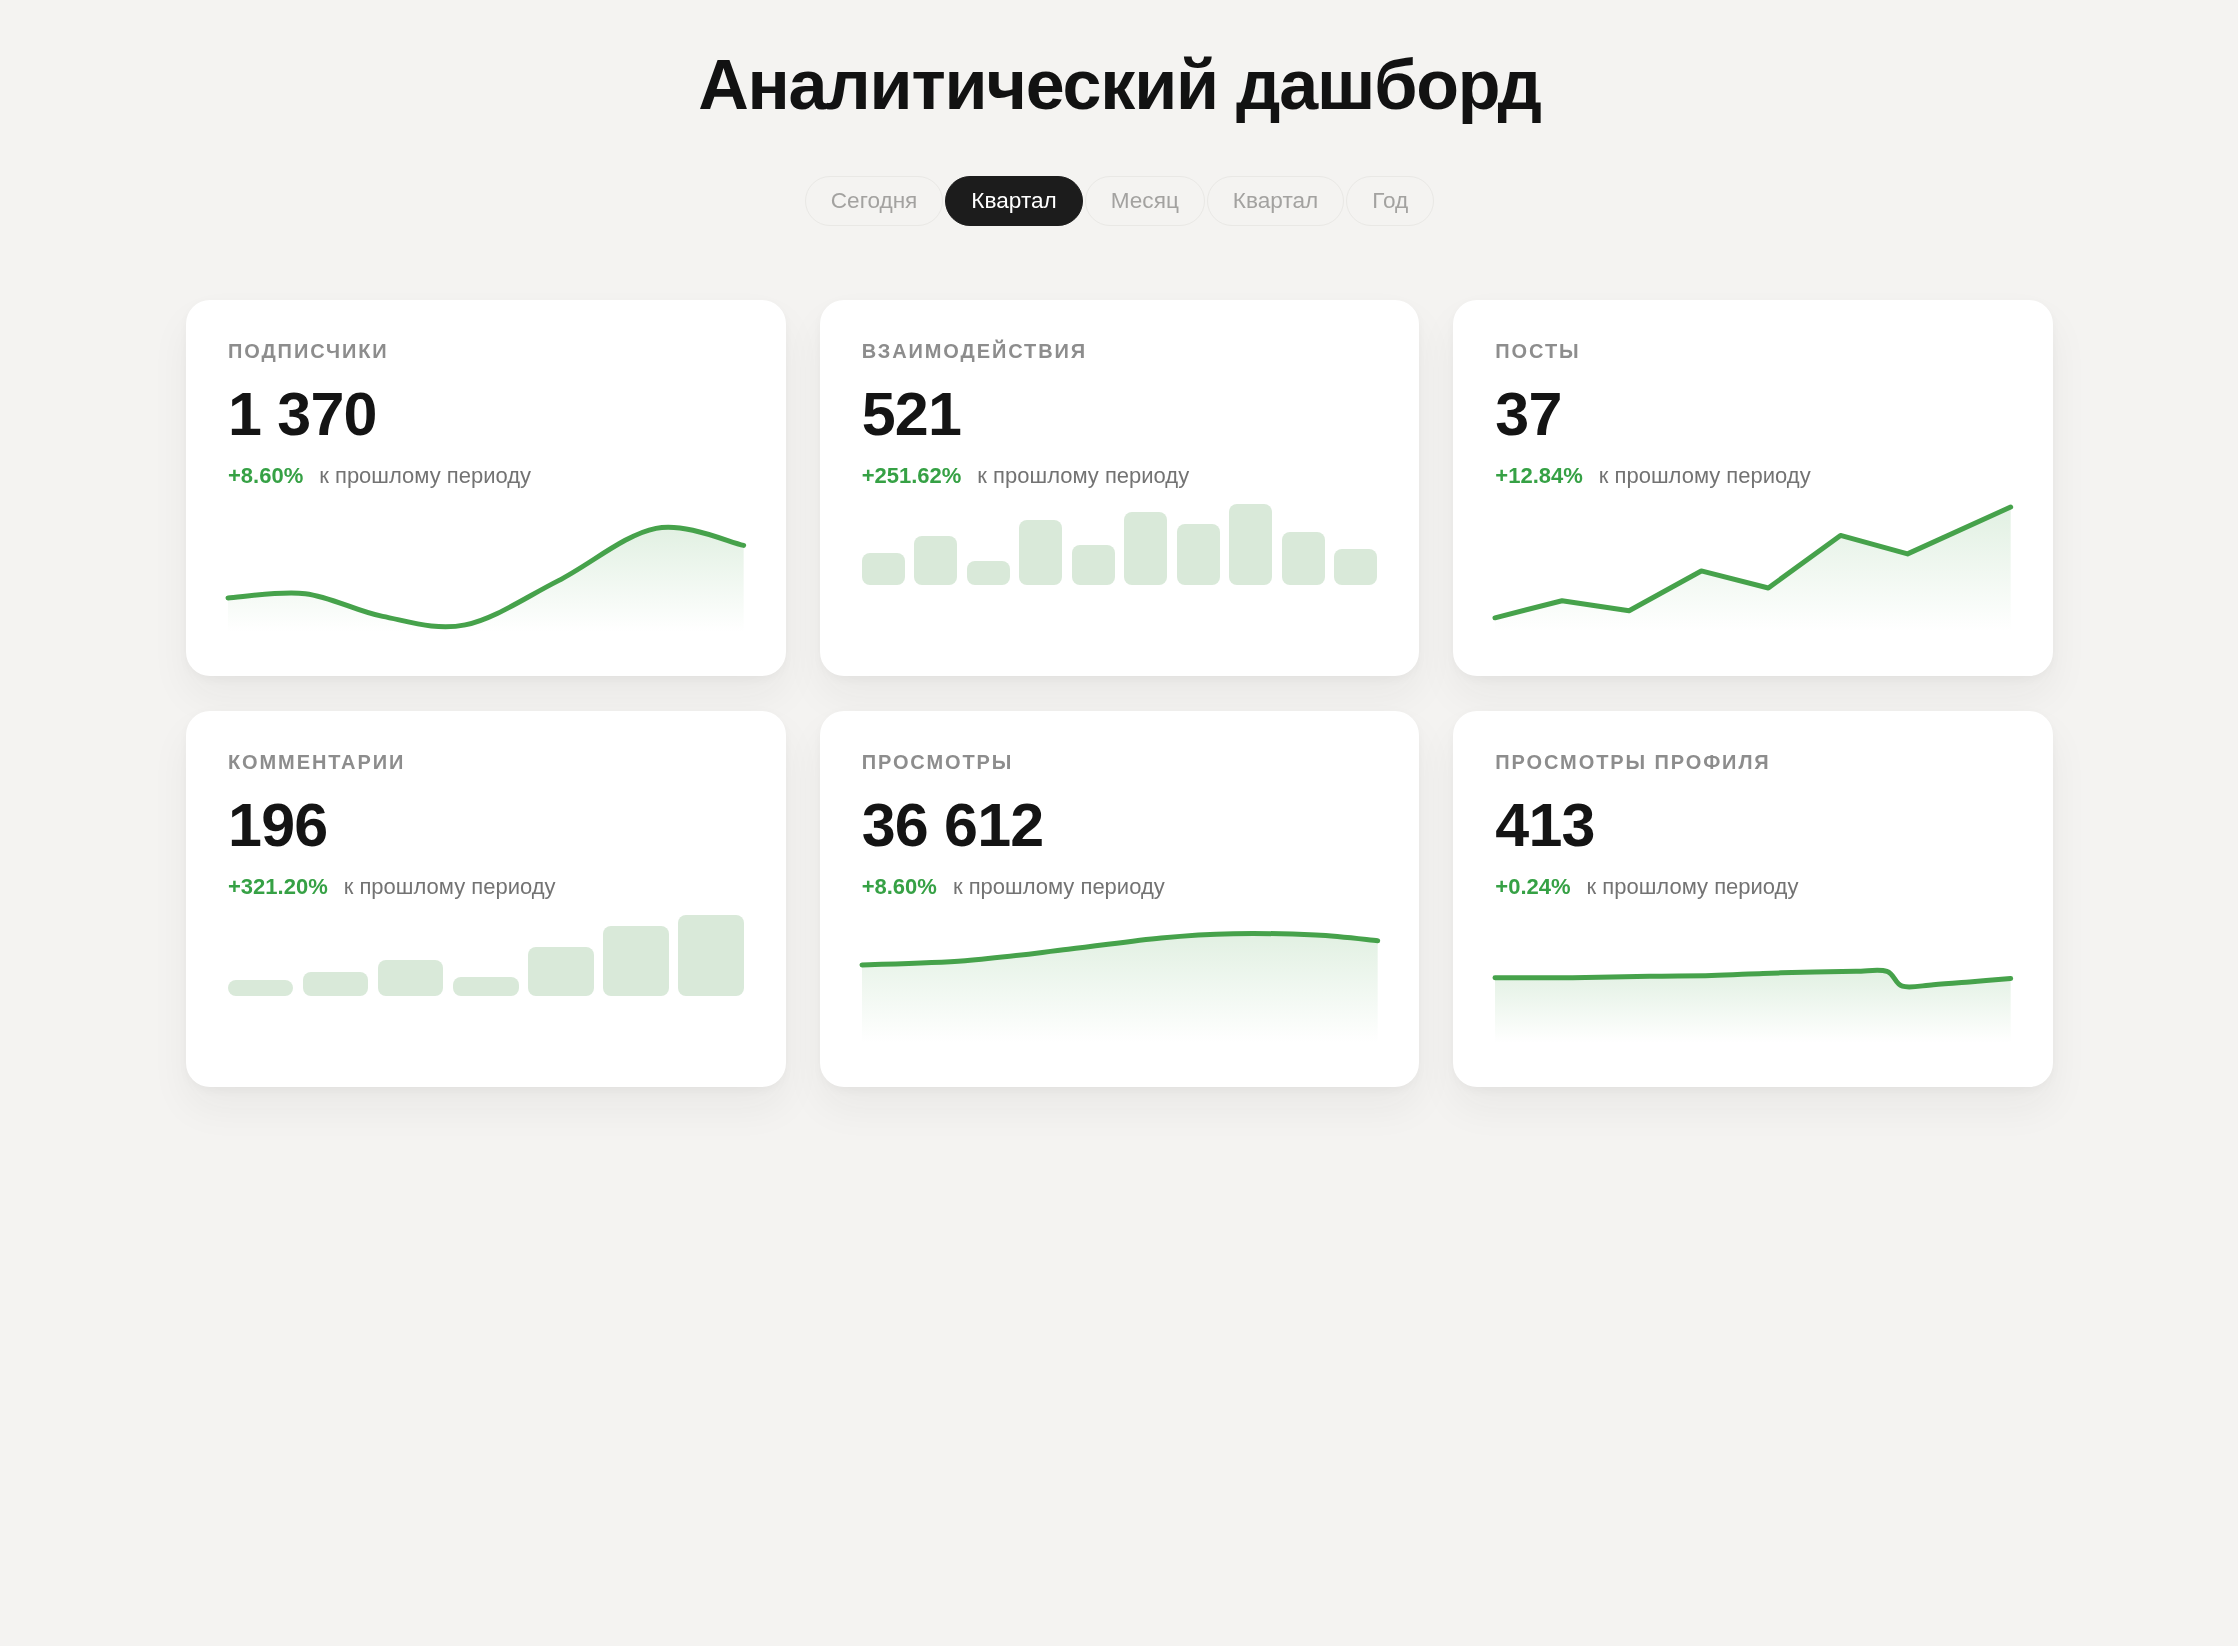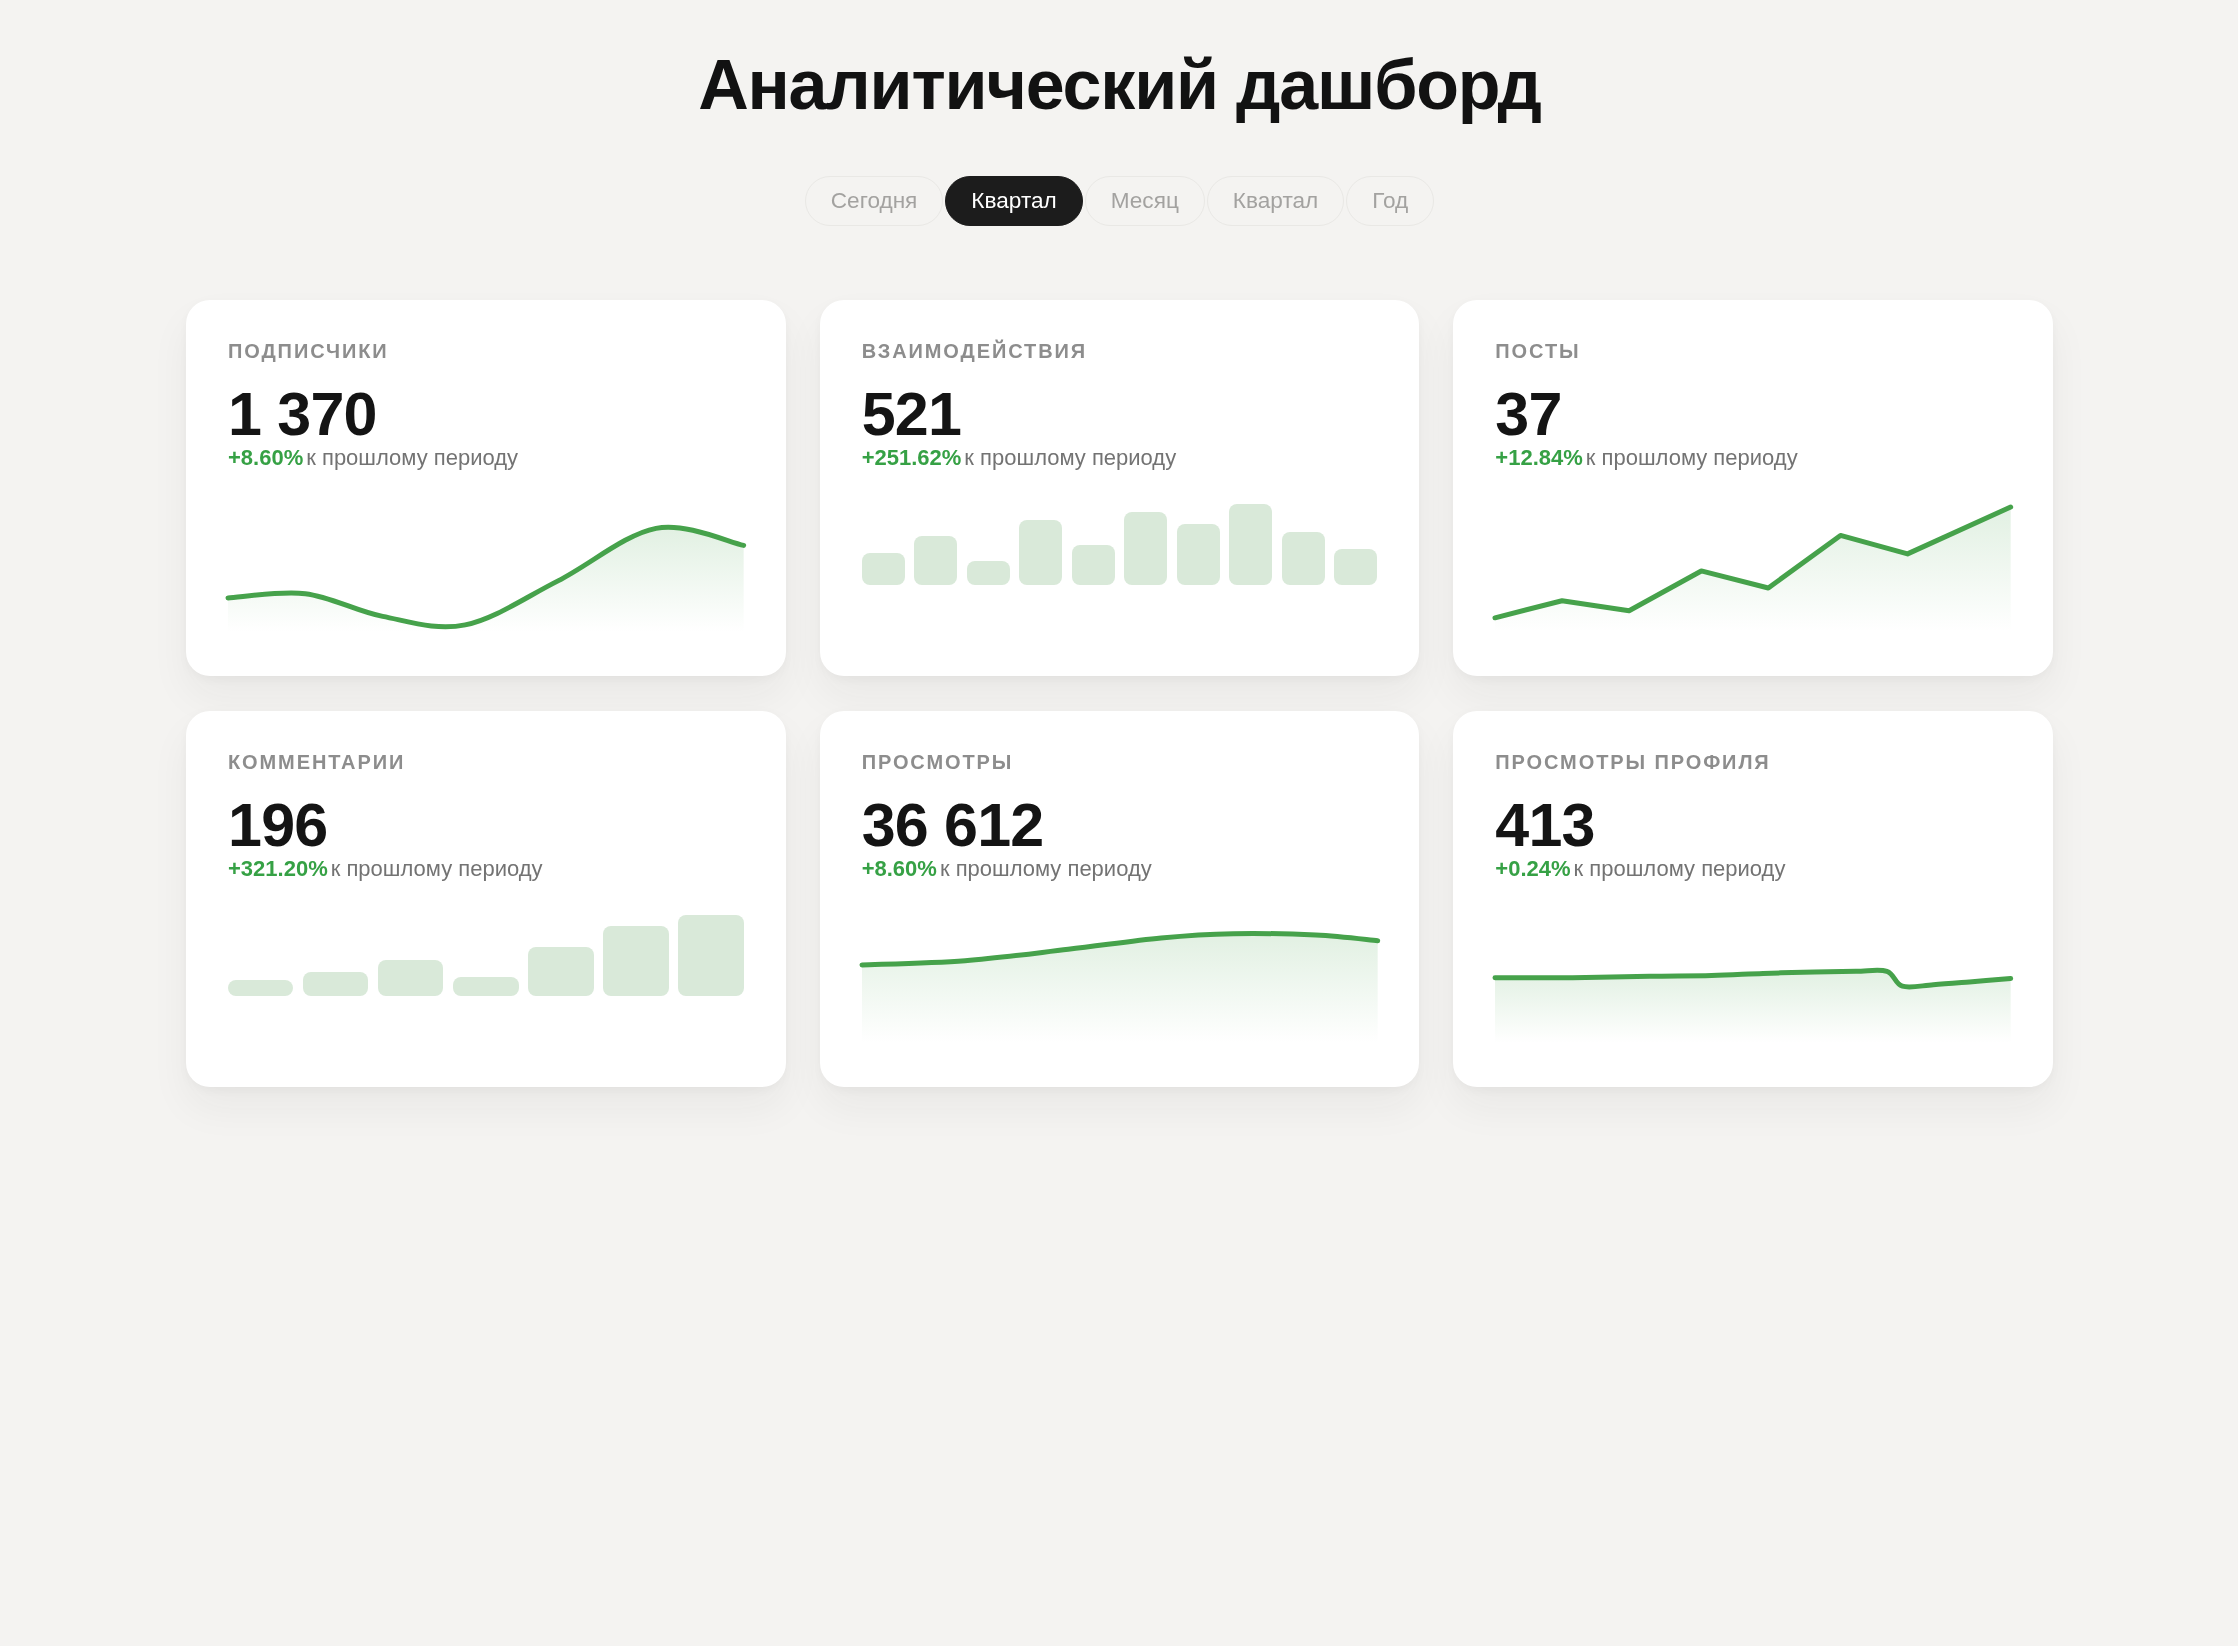--- a/index.html
+++ b/index.html
@@ -36,21 +36,21 @@
     box-shadow:0 21px 40px rgba(40,40,40,0.05),0 3.2px 9.7px rgba(40,40,40,0.03);
   }
   .card-label{
     font-size:20px;font-weight:700;letter-spacing:1.9px;
     color:#8d8d8d;text-transform:uppercase;
   }
   .card-value{
     margin-top:21px;font-size:61px;font-weight:700;
     letter-spacing:-0.8px;color:#141414;line-height:1;
   }
-  .card-change{font-size:22px;display:flex;gap:3px;align-items:baseline;line-height:1.2;}
+  .card-change{margin-top:18px;font-size:22px;display:flex;gap:16px;align-items:baseline;line-height:1.2;}
   .change-pct{color:#36a145;font-weight:600;}
   .change-sfx{color:#737373;font-weight:400;}
   .chart{margin-top:auto;}
   .chart.line{height:142px;margin-bottom:44px;}
   .chart.line svg{display:block;width:100%;height:100%;overflow:visible;}
   .chart.bars{height:81px;margin-bottom:91px;display:flex;align-items:flex-end;gap:9.7px;}
   .bar{flex:1;background:#d9e9d9;border-radius:8px;min-height:6.5px;}
 </style>
 </head>
 <body>

